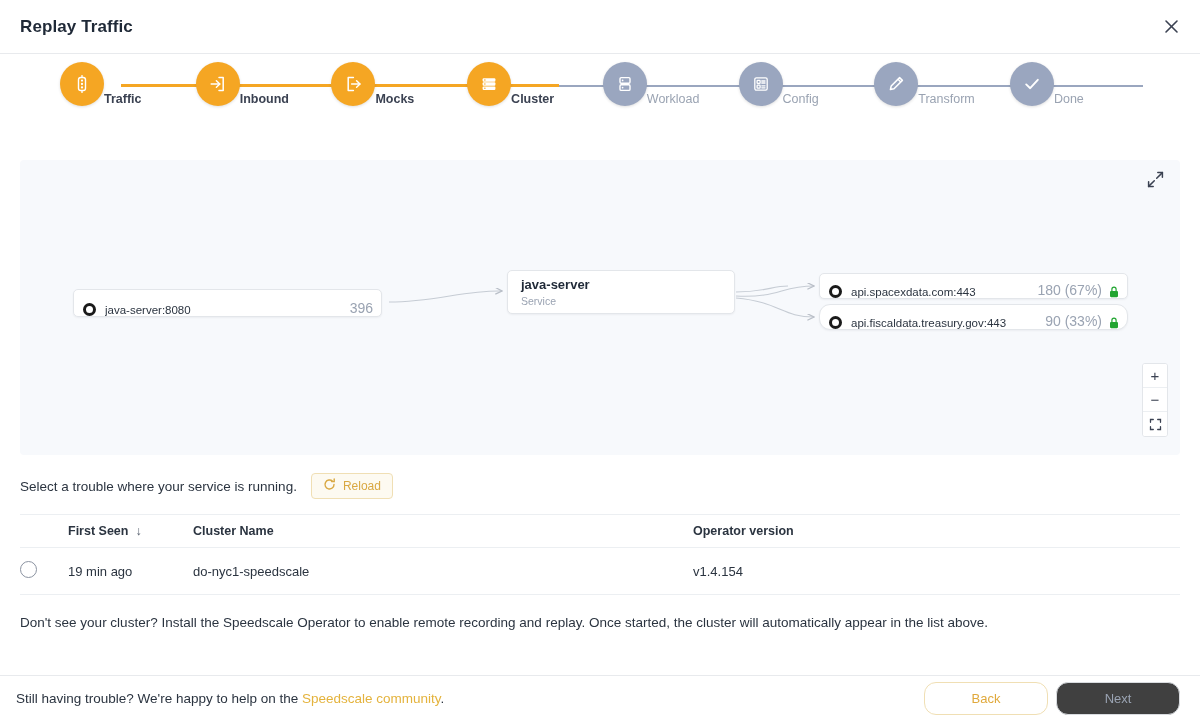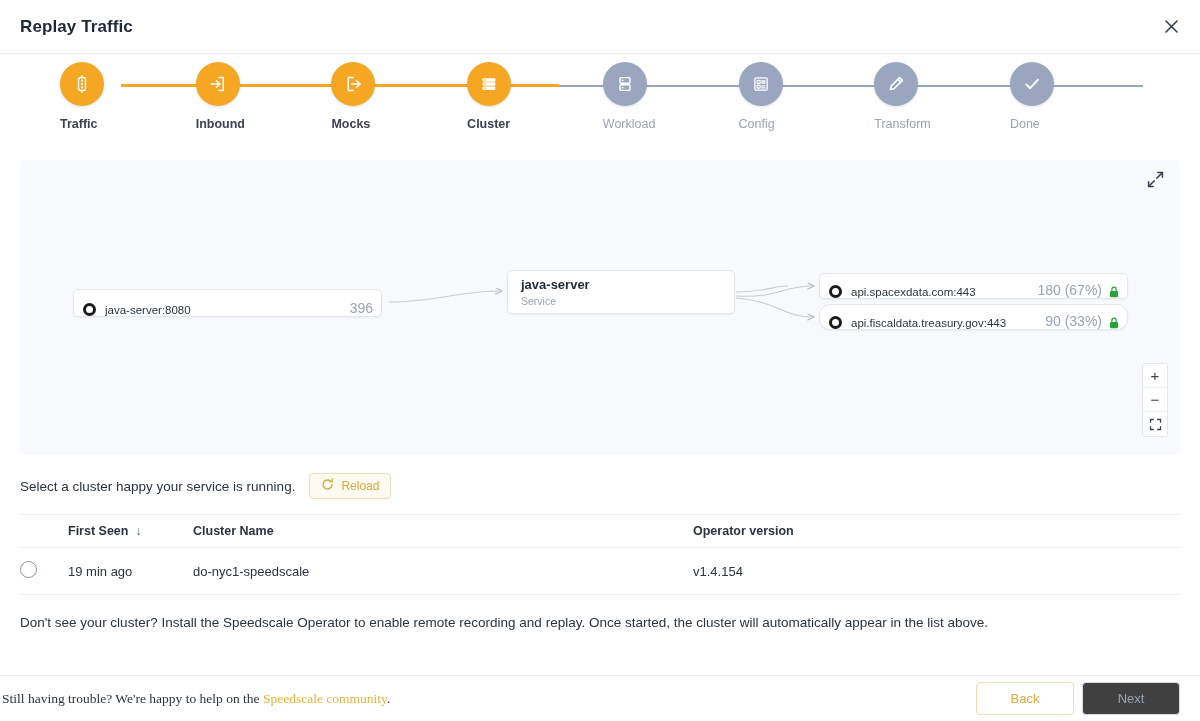--- a/index.html
+++ b/index.html
@@ -50,22 +50,22 @@
     justify-content: space-between;
     align-items: flex-start;
     height: 100%;
     padding: 0 30px;
   }
   .step {
     position: relative;
     z-index: 2;
     width: 130px;
     display: flex;
-    flex-direction: column;
-    align-items: flex-start;
+    flex-direction: row;
+    align-items: flex-end;
     cursor: pointer;
   }
   .step-circle {
     width: 44px; height: 44px;
     border-radius: 50%;
     display: flex; align-items: center; justify-content: center;
     background: #f5a623;
     color: #ffffff;
     box-shadow: 0 1px 3px rgba(0,0,0,.13);
   }
@@ -246,26 +246,26 @@
   .footer {
     position: absolute;
     left: 0; right: 0; bottom: 0;
     height: 46px;
     border-top: 1px solid #e8eaed;
     display: flex;
     align-items: center;
     padding: 0 20px 0 0;
     background: #fff;
   }
-  .footer-text { font-size: 13.5px; color: #2b3440; padding-left: 2px; font-family: Liberation Serif, serif; }
+  .footer-text { font-size: 13.5px; color: #2b3440; padding-left: 16px; }
   .link { color: #e4b33d; cursor: pointer; }
   .footer-buttons { margin-left: auto; display: flex; gap: 8px; }
   .btn {
-    width: 98px; height: 33px;
-    border-radius: 4px;
+    width: 124px; height: 33px;
+    border-radius: 12px;
     font-size: 13px;
     display: flex; align-items: center; justify-content: center;
     cursor: pointer;
   }
   .btn-back {
     background: #ffffff;
     border: 1px solid #f0dfb4;
     color: #e0a93c;
   }
   .btn-next {
@@ -464,21 +464,21 @@
         <polyline points="1.5,4.3 1.5,1.5 4.3,1.5"></polyline>
         <polyline points="8.7,1.5 11.5,1.5 11.5,4.3"></polyline>
         <polyline points="11.5,8.7 11.5,11.5 8.7,11.5"></polyline>
         <polyline points="4.3,11.5 1.5,11.5 1.5,8.7"></polyline>
       </svg>
     </div>
   </div>
 </div>
 
 <div class="select-row">
-  <div class="select-text">Select a cluster happy your service is running.</div>
+  <div class="select-text">Select a trouble where your service is running.</div>
   <div class="reload-btn">
     <span>
       <svg width="13" height="13" viewBox="0 0 13 13" fill="none" stroke="currentColor" stroke-width="1.4" stroke-linecap="round">
         <path d="M11 6.5a4.5 4.5 0 1 1-1.4-3.25"></path>
         <polyline points="11.2,0.9 11.2,3.6 8.5,3.6"></polyline>
       </svg>
     </span>
     <span>Reload</span>
   </div>
 </div>

